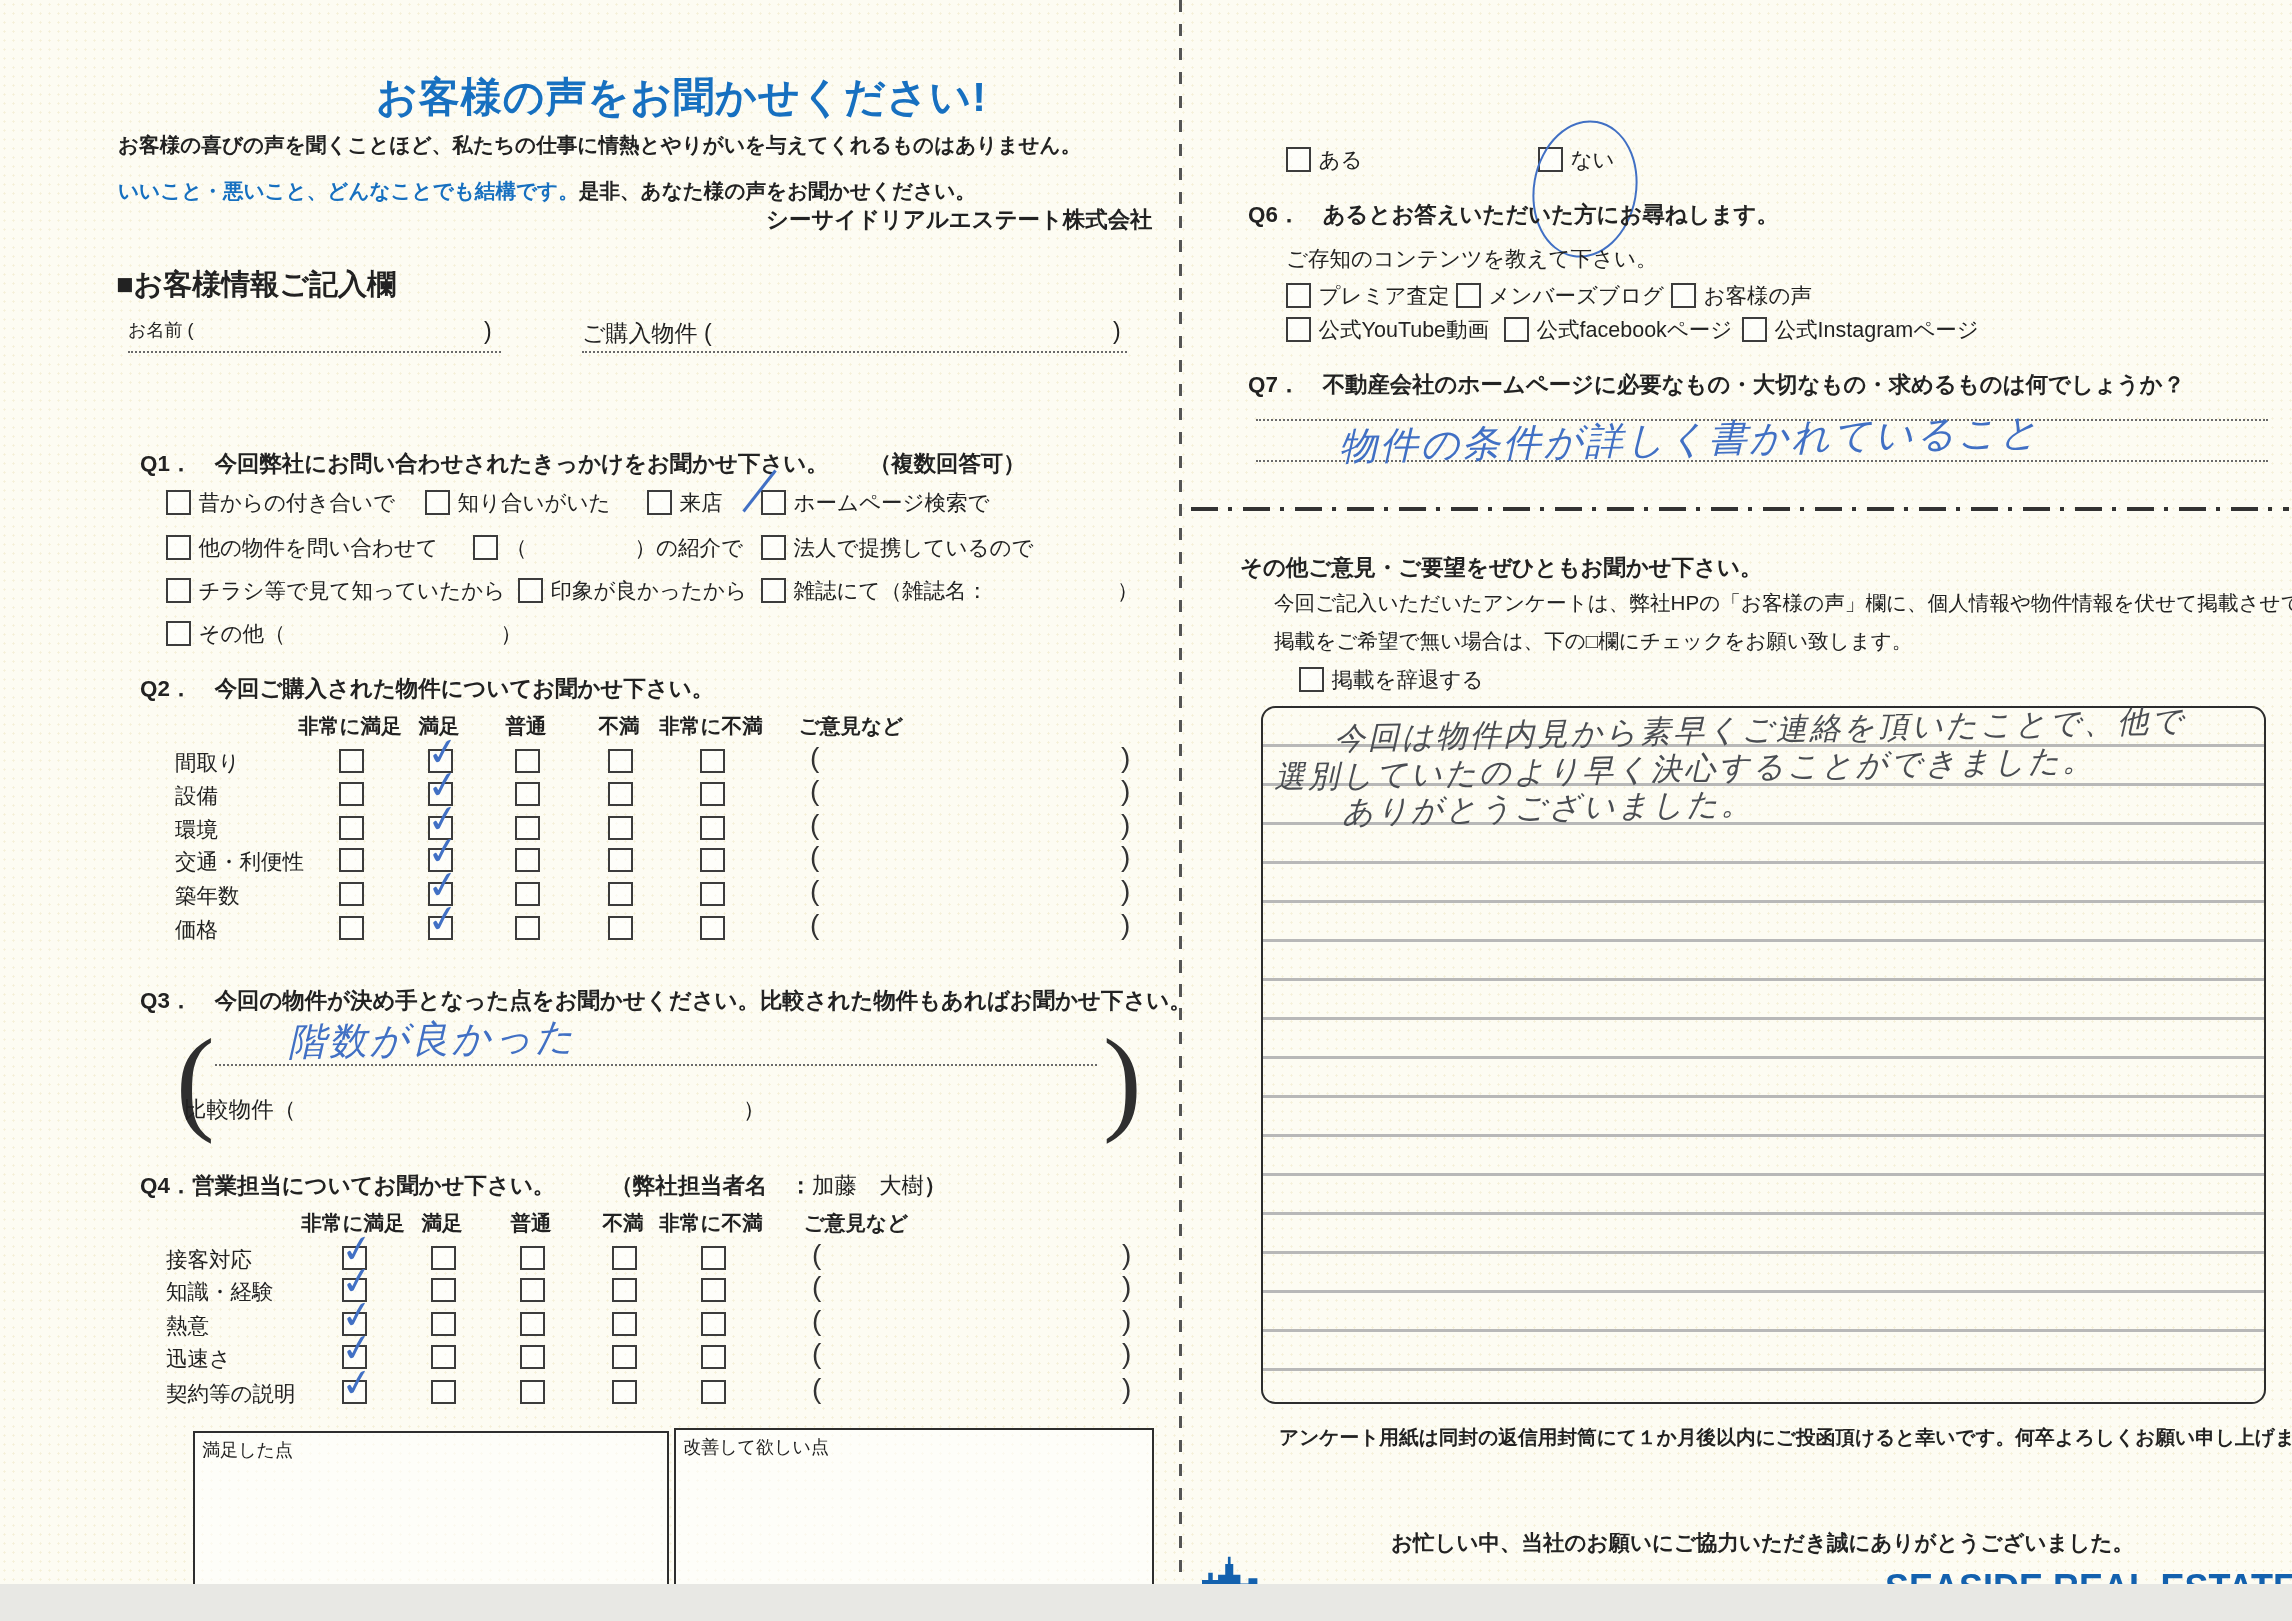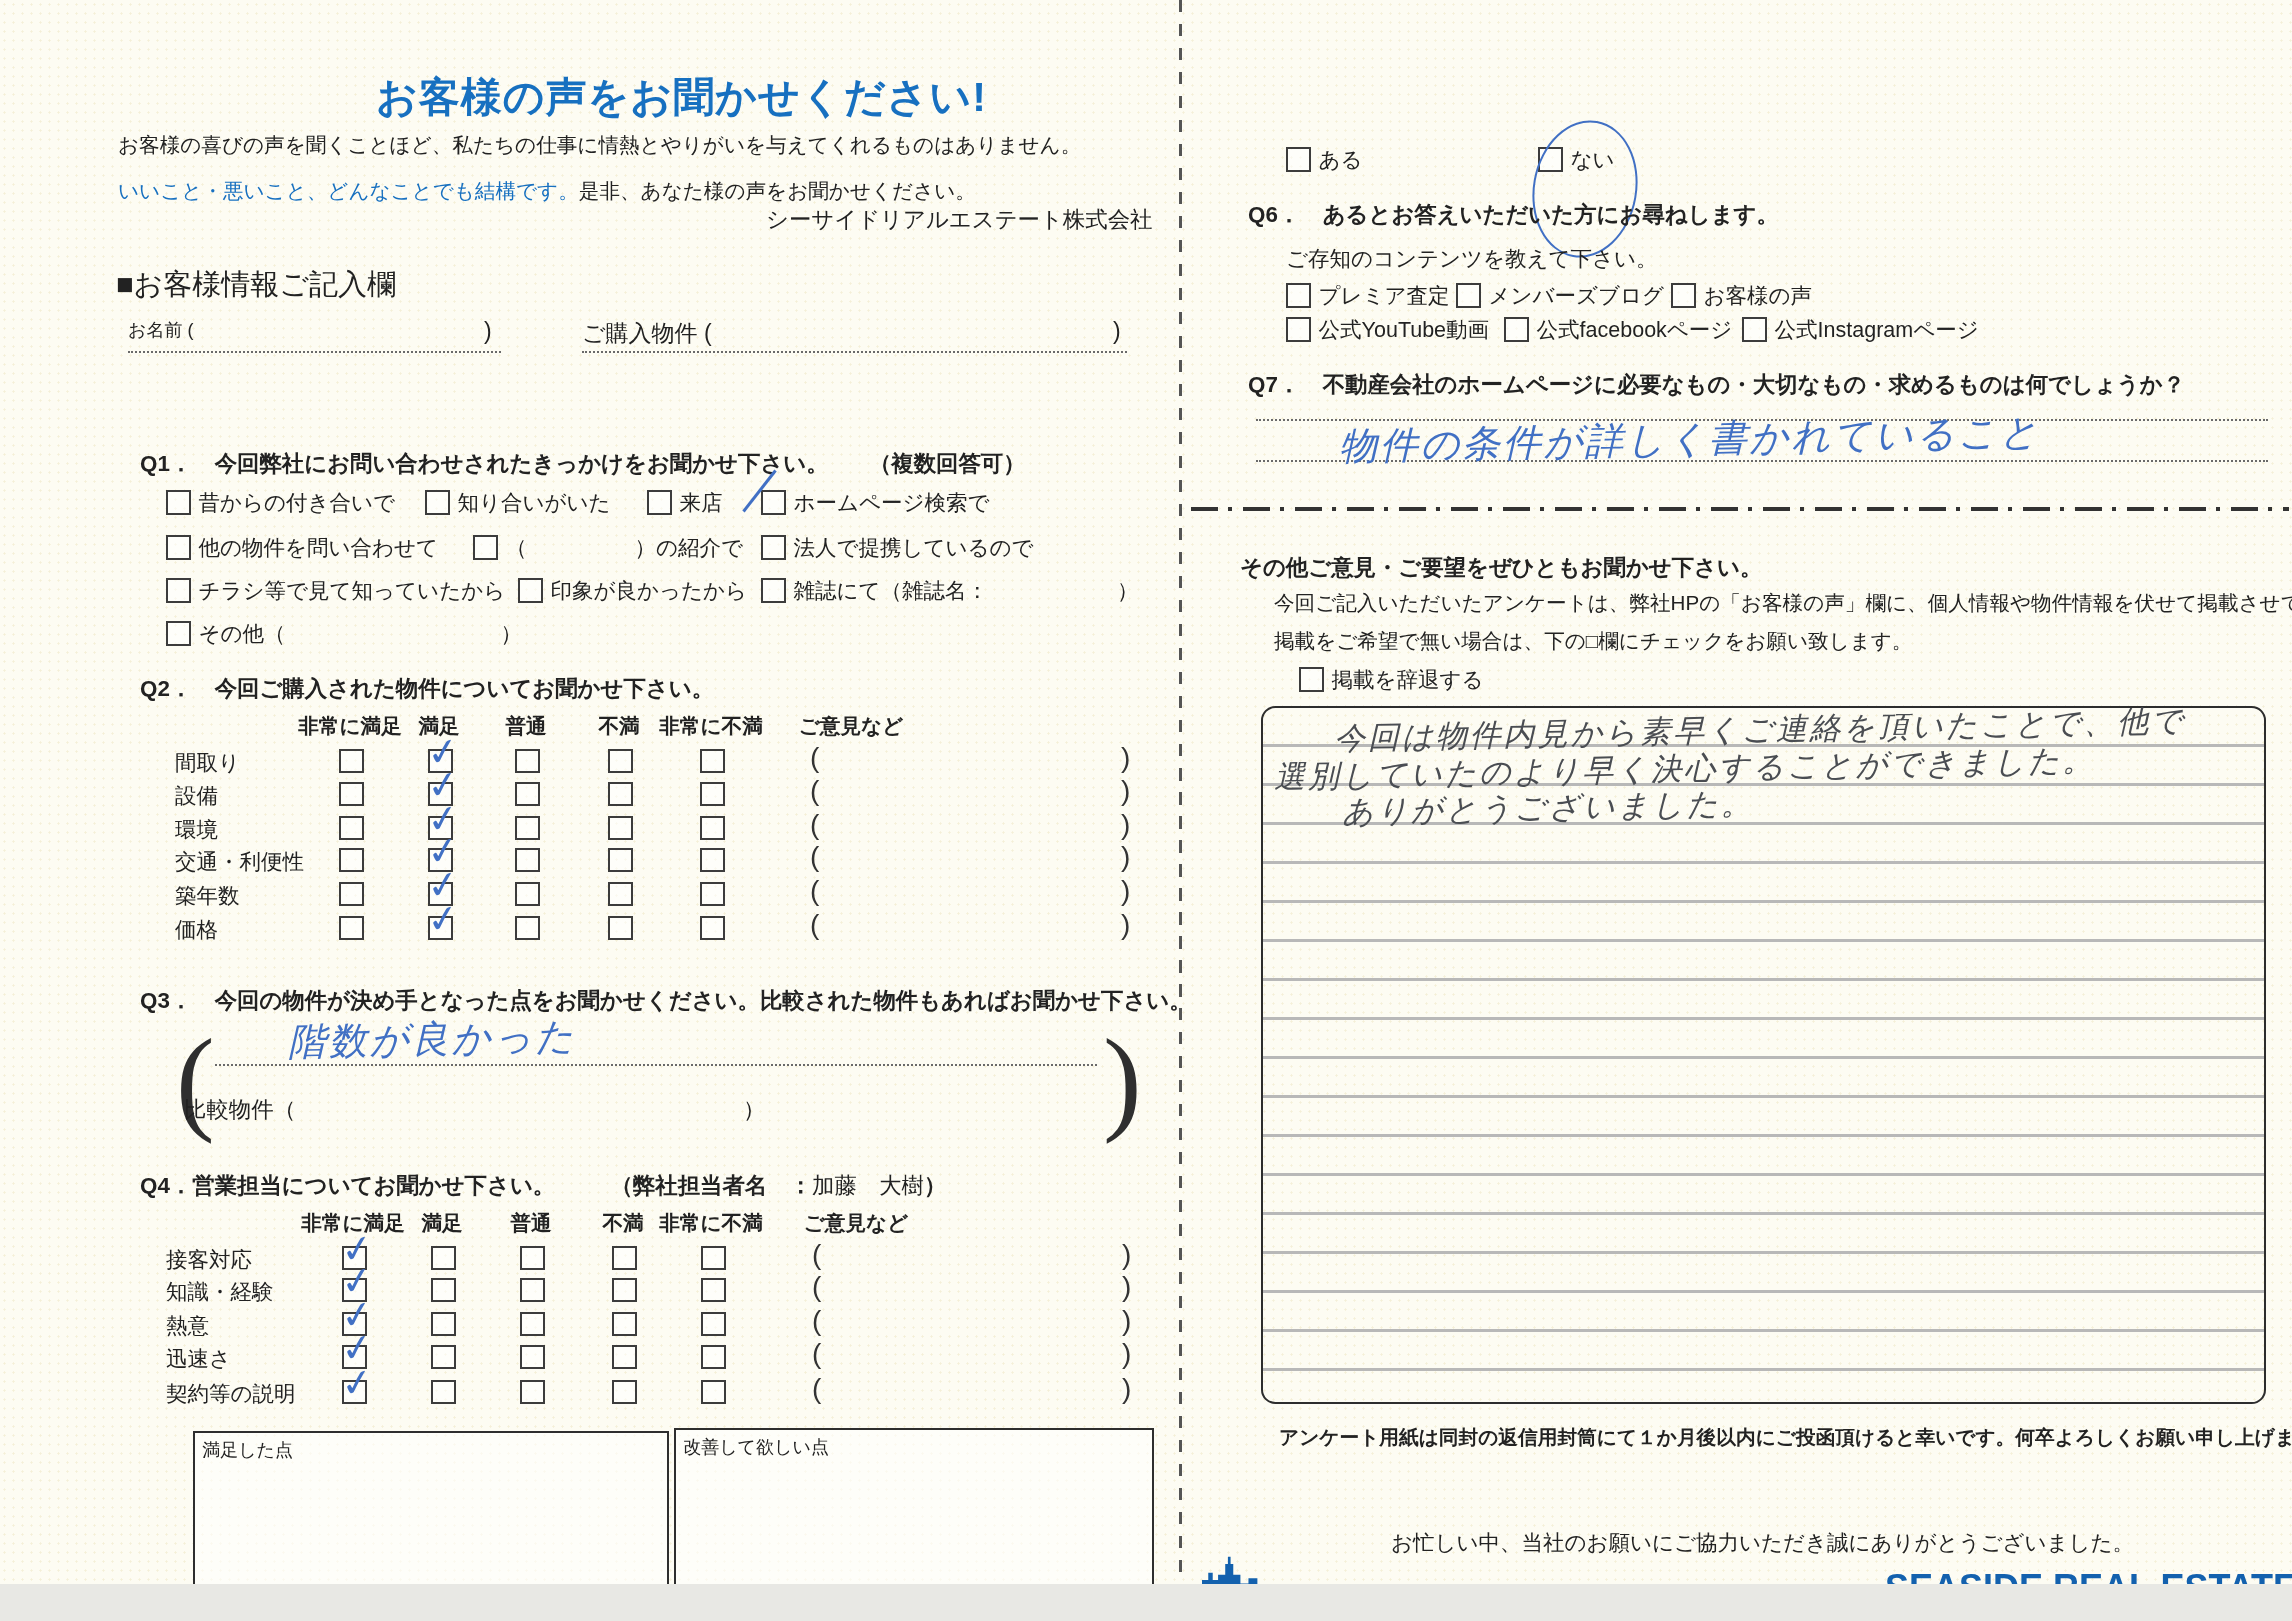--- a/index.html
+++ b/index.html
@@ -1,21 +1,21 @@
 <!DOCTYPE html>
 <html style="font-size:14.3px"><head>
 <meta charset="utf-8">
 <style>
   html,body{margin:0;padding:0;background:#e8e8e4}
   .page{position:relative;width:2293px;height:1584px;background-color:#fdfcf3;
     background-image:radial-gradient(rgba(216,196,120,.22) 0.9px,transparent 1.3px);
     background-size:9px 9px;
     font-family:"Liberation Sans","DejaVu Sans",sans-serif;color:#222;overflow:hidden}
   .abs{position:absolute}
-  .b{font-weight:400}
+  .b{font-weight:700}
   .blue{color:#1770c0}
   .nw{white-space:nowrap}
   .title{font-size:41px;font-weight:800;letter-spacing:0.9px}
   .hd{position:absolute;font-size:22.4px;font-weight:700;white-space:nowrap}
   .t24{font-size:21.5px}
   .opt{position:absolute;display:flex;gap:8px;align-items:center;font-size:21.5px;white-space:nowrap}
   .cb2{position:relative;width:20.6px;height:20.6px;border:2.7px solid #3c3c3c;background:rgba(255,255,255,.55);flex:0 0 auto}
   .row{position:absolute;height:30px}
   .rl{position:absolute;left:0;top:1.8px;font-size:21.5px;white-space:nowrap}
   .cb{position:absolute;top:2.7px;width:20.6px;height:20.6px;border:2.7px solid #3c3c3c;background:rgba(255,255,255,.55)}

